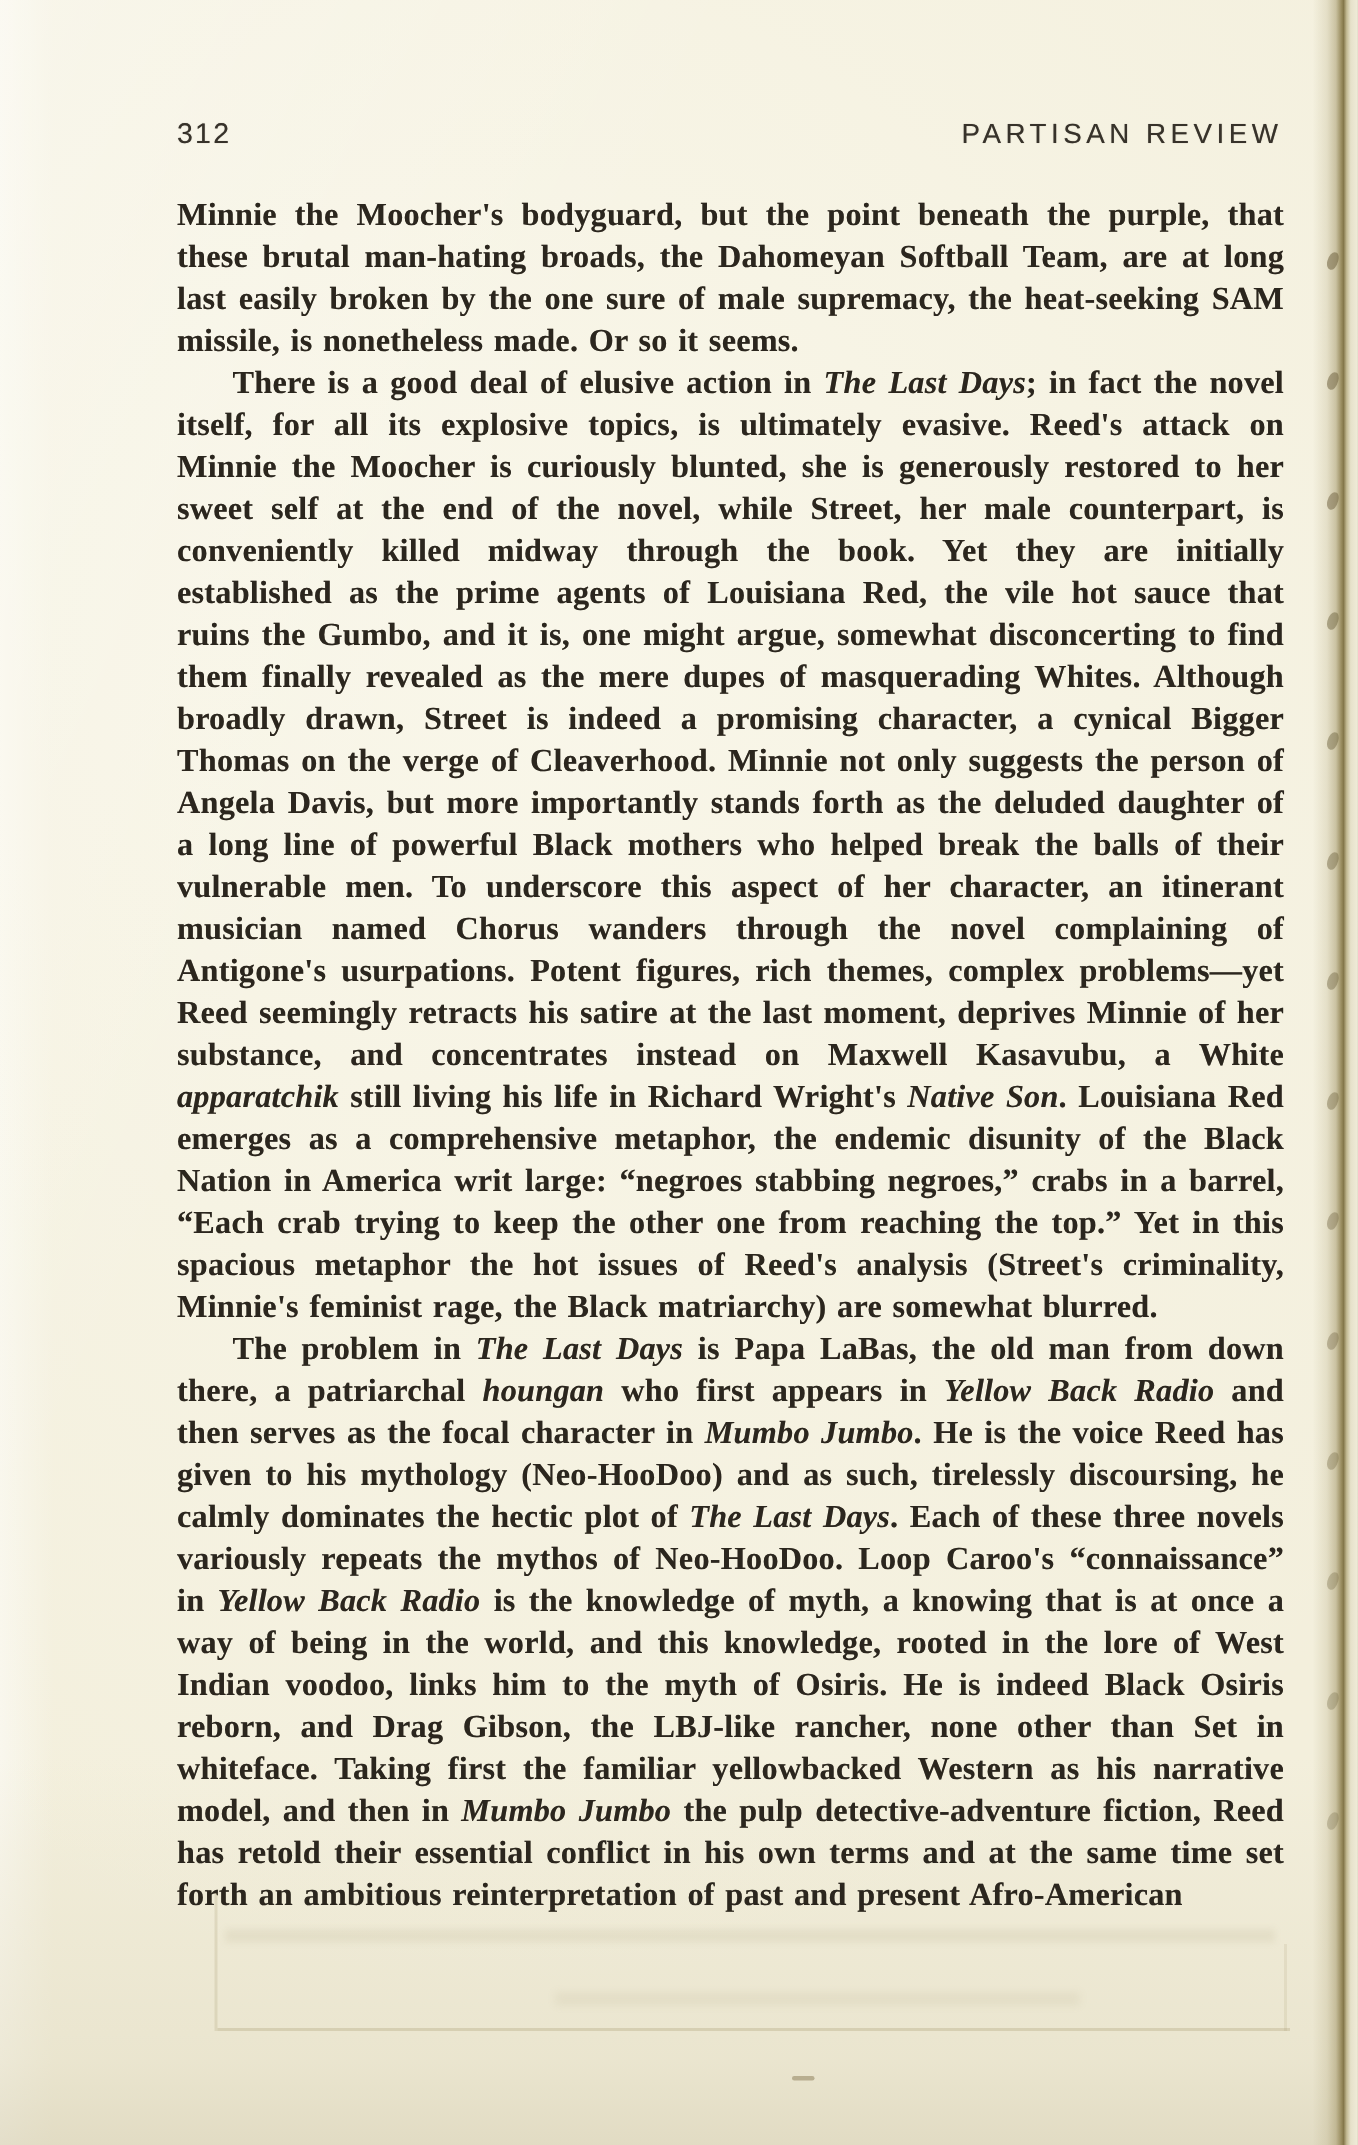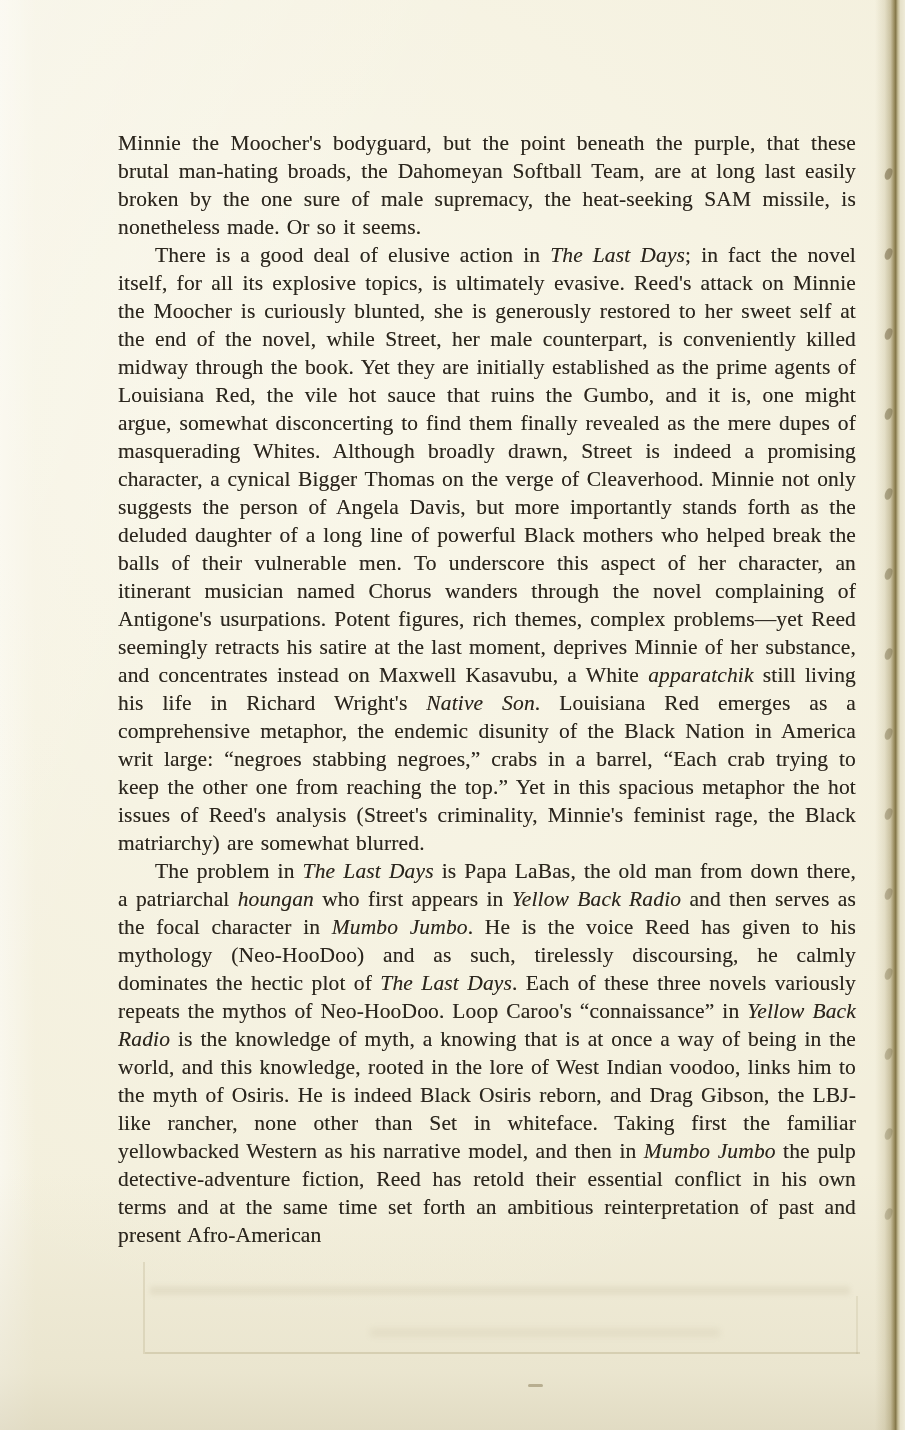--- a/index.html
+++ b/index.html
@@ -23,20 +23,21 @@
     color:#37322a;
   }
   .page-number{font-size:19px;letter-spacing:1.5px;text-shadow:0 0 0.5px rgba(55,50,42,0.6);}
   .journal-title{font-size:18.5px;letter-spacing:3px;text-shadow:0 0 0.5px rgba(55,50,42,0.6);}
   .body-text{
     position:absolute;top:129px;left:118px;width:738px;
     font-size:21.5px;line-height:28px;
     text-align:justify;
     word-spacing:1.5px;letter-spacing:0.15px;
     text-shadow:0 0 0.4px rgba(50,42,28,0.45);
+    font-weight:bold;
   }
   .para{margin:0;}
   .para.indent{text-indent:37px;}
   .para em{font-style:italic;margin-top:33px;}
 
   
   .edge-right{
     position:absolute;top:0;right:0;width:30px;height:1430px;
     background:linear-gradient(to right,
       rgba(170,158,112,0) 0%,
@@ -61,20 +62,24 @@
   .ghost-frame-h{top:1352px;left:145px;width:715px;height:2px;background:#a89b70;opacity:0.30;filter:blur(0.4px);}
   .ghost-frame-v-left{top:1262px;left:143px;width:2px;height:92px;background:#a89b70;opacity:0.22;filter:blur(0.4px);}
   .ghost-frame-v-right{top:1296px;left:856px;width:2px;height:58px;background:#a89b70;opacity:0.16;filter:blur(0.4px);}
   .ghost-dash{top:1384px;left:528px;width:15px;height:3px;background:#877a54;opacity:0.5;border-radius:2px;}
 </style>
 </head>
 <body>
 
 <div class="page">
 
+  <div class="header">
+    <span class="page-number">312</span>
+    <span class="journal-title">PARTISAN REVIEW</span>
+  </div>
 
   <div class="body-text">
       <p class="para"><span>Minnie the Moocher's bodyguard, but the point beneath the purple, that these brutal man-hating broads, the Dahomeyan Softball Team, are at long last easily broken by the one sure of male supremacy, the heat-seeking SAM missile, is nonetheless made. Or so it seems.</span></p>
       <p class="para indent"><span>There is a good deal of elusive action in </span><em>The Last Days</em><span>; in fact the novel itself, for all its explosive topics, is ultimately evasive. Reed's attack on Minnie the Moocher is curiously blunted, she is generously restored to her sweet self at the end of the novel, while Street, her male counterpart, is conveniently killed midway through the book. Yet they are initially established as the prime agents of Louisiana Red, the vile hot sauce that ruins the Gumbo, and it is, one might argue, somewhat disconcerting to find them finally revealed as the mere dupes of masquerading Whites. Although broadly drawn, Street is indeed a promising character, a cynical Bigger Thomas on the verge of Cleaverhood. Minnie not only suggests the person of Angela Davis, but more importantly stands forth as the deluded daughter of a long line of powerful Black mothers who helped break the balls of their vulnerable men. To underscore this aspect of her character, an itinerant musician named Chorus wanders through the novel complaining of Antigone's usurpations. Potent figures, rich themes, complex problems—yet Reed seemingly retracts his satire at the last moment, deprives Minnie of her substance, and concentrates instead on Maxwell Kasavubu, a White </span><em>apparatchik</em><span> still living his life in Richard Wright's </span><em>Native Son</em><span>. Louisiana Red emerges as a comprehensive metaphor, the endemic disunity of the Black Nation in America writ large: “negroes stabbing negroes,” crabs in a barrel, “Each crab trying to keep the other one from reaching the top.” Yet in this spacious metaphor the hot issues of Reed's analysis (Street's criminality, Minnie's feminist rage, the Black matriarchy) are somewhat blurred.</span></p>
       <p class="para indent"><span>The problem in </span><em>The Last Days</em><span> is Papa LaBas, the old man from down there, a patriarchal </span><em>houngan</em><span> who first appears in </span><em>Yellow Back Radio</em><span> and then serves as the focal character in </span><em>Mumbo Jumbo</em><span>. He is the voice Reed has given to his mythology (Neo-HooDoo) and as such, tirelessly discoursing, he calmly dominates the hectic plot of </span><em>The Last Days</em><span>. Each of these three novels variously repeats the mythos of Neo-HooDoo. Loop Caroo's “connaissance” in </span><em>Yellow Back Radio</em><span> is the knowledge of myth, a knowing that is at once a way of being in the world, and this knowledge, rooted in the lore of West Indian voodoo, links him to the myth of Osiris. He is indeed Black Osiris reborn, and Drag Gibson, the LBJ-like rancher, none other than Set in whiteface. Taking first the familiar yellowbacked Western as his narrative model, and then in </span><em>Mumbo Jumbo</em><span> the pulp detective-adventure fiction, Reed has retold their essential conflict in his own terms and at the same time set forth an ambitious reinterpretation of past and present Afro-American</span></p>
     </div>
 
   <div class="edge-right">
     <div>
         <div class="edge-mark" style="top: 168px; opacity: 0.55;"></div>

